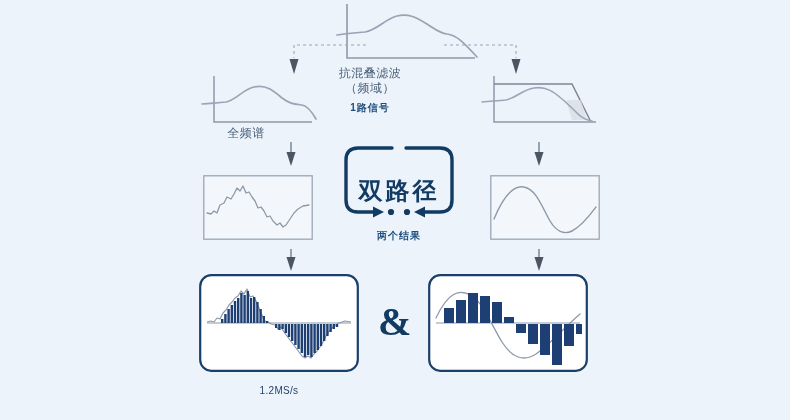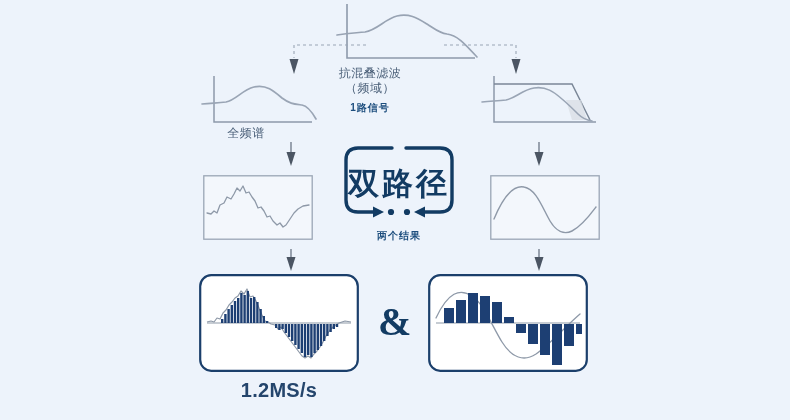--- a/index.html
+++ b/index.html
@@ -22,31 +22,32 @@
     letter-spacing:.5px;
   }
   .cap.mid{
     color:#1d4e7e;
     font-size:10px;
     font-weight:bold;
     letter-spacing:1px;
   }
   .cap.rate{
     color:#24456c;
-    font-size:20px;
-    font-weight:bold;
+    font-size:10px;
+    font-weight:normal;
     letter-spacing:.3px;
   }
   .badgeword{
     position:absolute;
     color:#123b63;
-    font-size:31px;
+    font-size:24px;
     font-weight:bold;
     letter-spacing:3px;
     white-space:nowrap;
+    margin-top:12px;
   }
   .amp{
     position:absolute;
     color:#123b63;
     font-size:40px;
     font-weight:bold;
     font-family:"Liberation Serif","DejaVu Serif",serif;
   }
 </style>
 </head>

